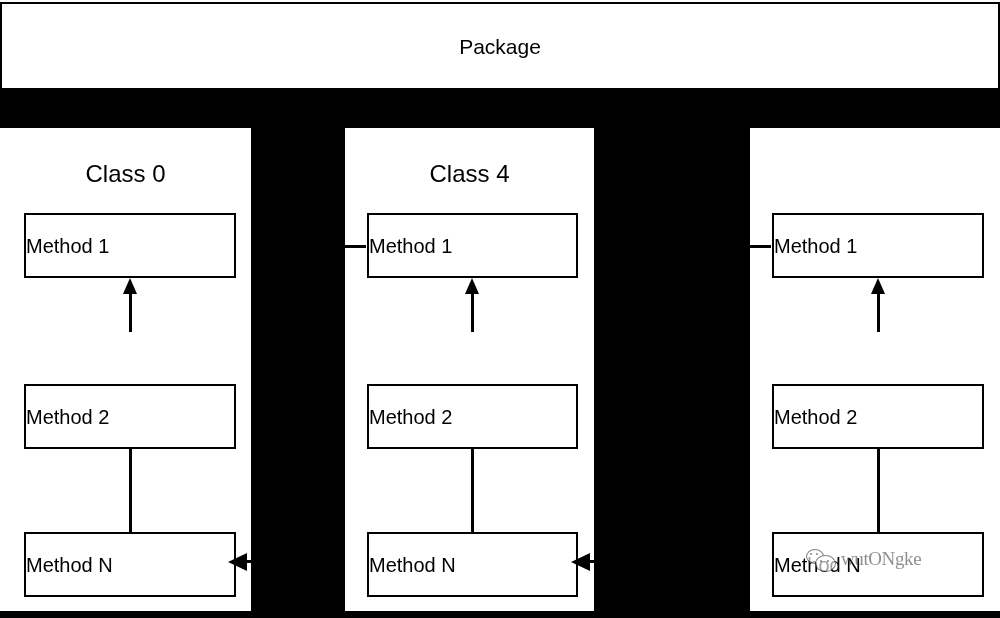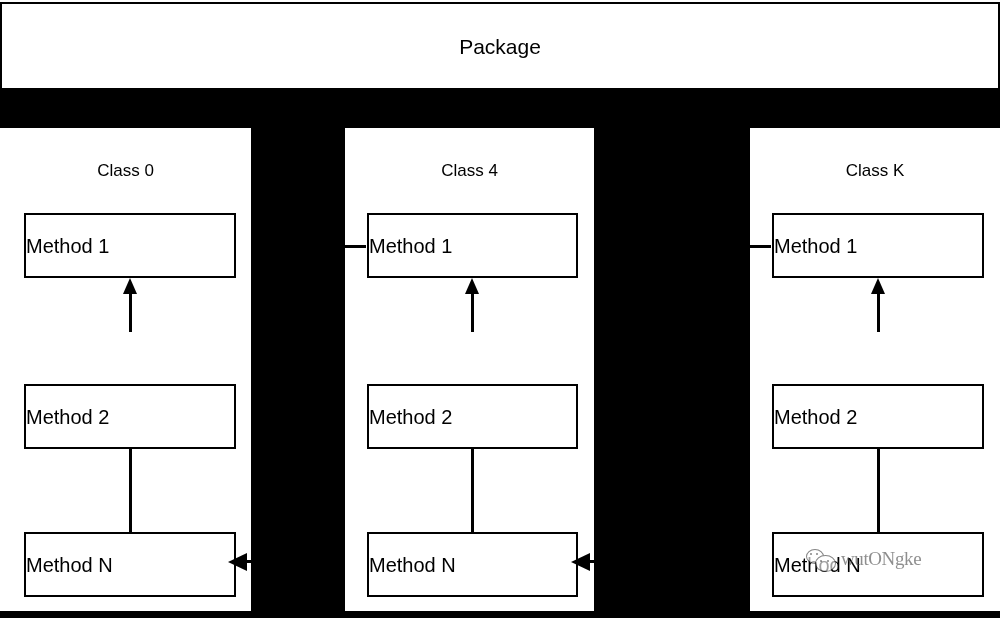--- a/index.html
+++ b/index.html
@@ -58,21 +58,21 @@
   .class-col-0 { left: -2px;  width: 255px; }
   .class-col-1 { left: 343px; width: 253px; }
   .class-col-2 { left: 748px; width: 254px; }
 
   .class-title {
     position: absolute;
     left: 0;
     right: 0;
     top: 34px;
     text-align: center;
-    font-size: 17px;
+    font-size: 24px;
     color: #000000;
     line-height: 1;
   }
 
   
   .method-box {
     position: absolute;
     background: #ffffff;
     border: 2px solid #000000;
     box-sizing: border-box;
@@ -291,21 +291,20 @@
   </div>
 
   <div class="h-stub" style="left:344px; top:245px; width:22px;"></div>
 
   <div class="h-arrow" style="left:571px; top:553px; width:42px;">
     <div class="head"></div>
     <div class="shaft"></div>
   </div>
 
   <div class="class-box class-col-2">
-    <div class="class-title">Class K</div>
 
     <div class="method-box m1">
       <span class="method-label">Method 1</span>
     </div>
 
     <div class="v-arrow arrow-2to1">
       <div class="head"></div>
       <div class="shaft"></div>
     </div>
 

